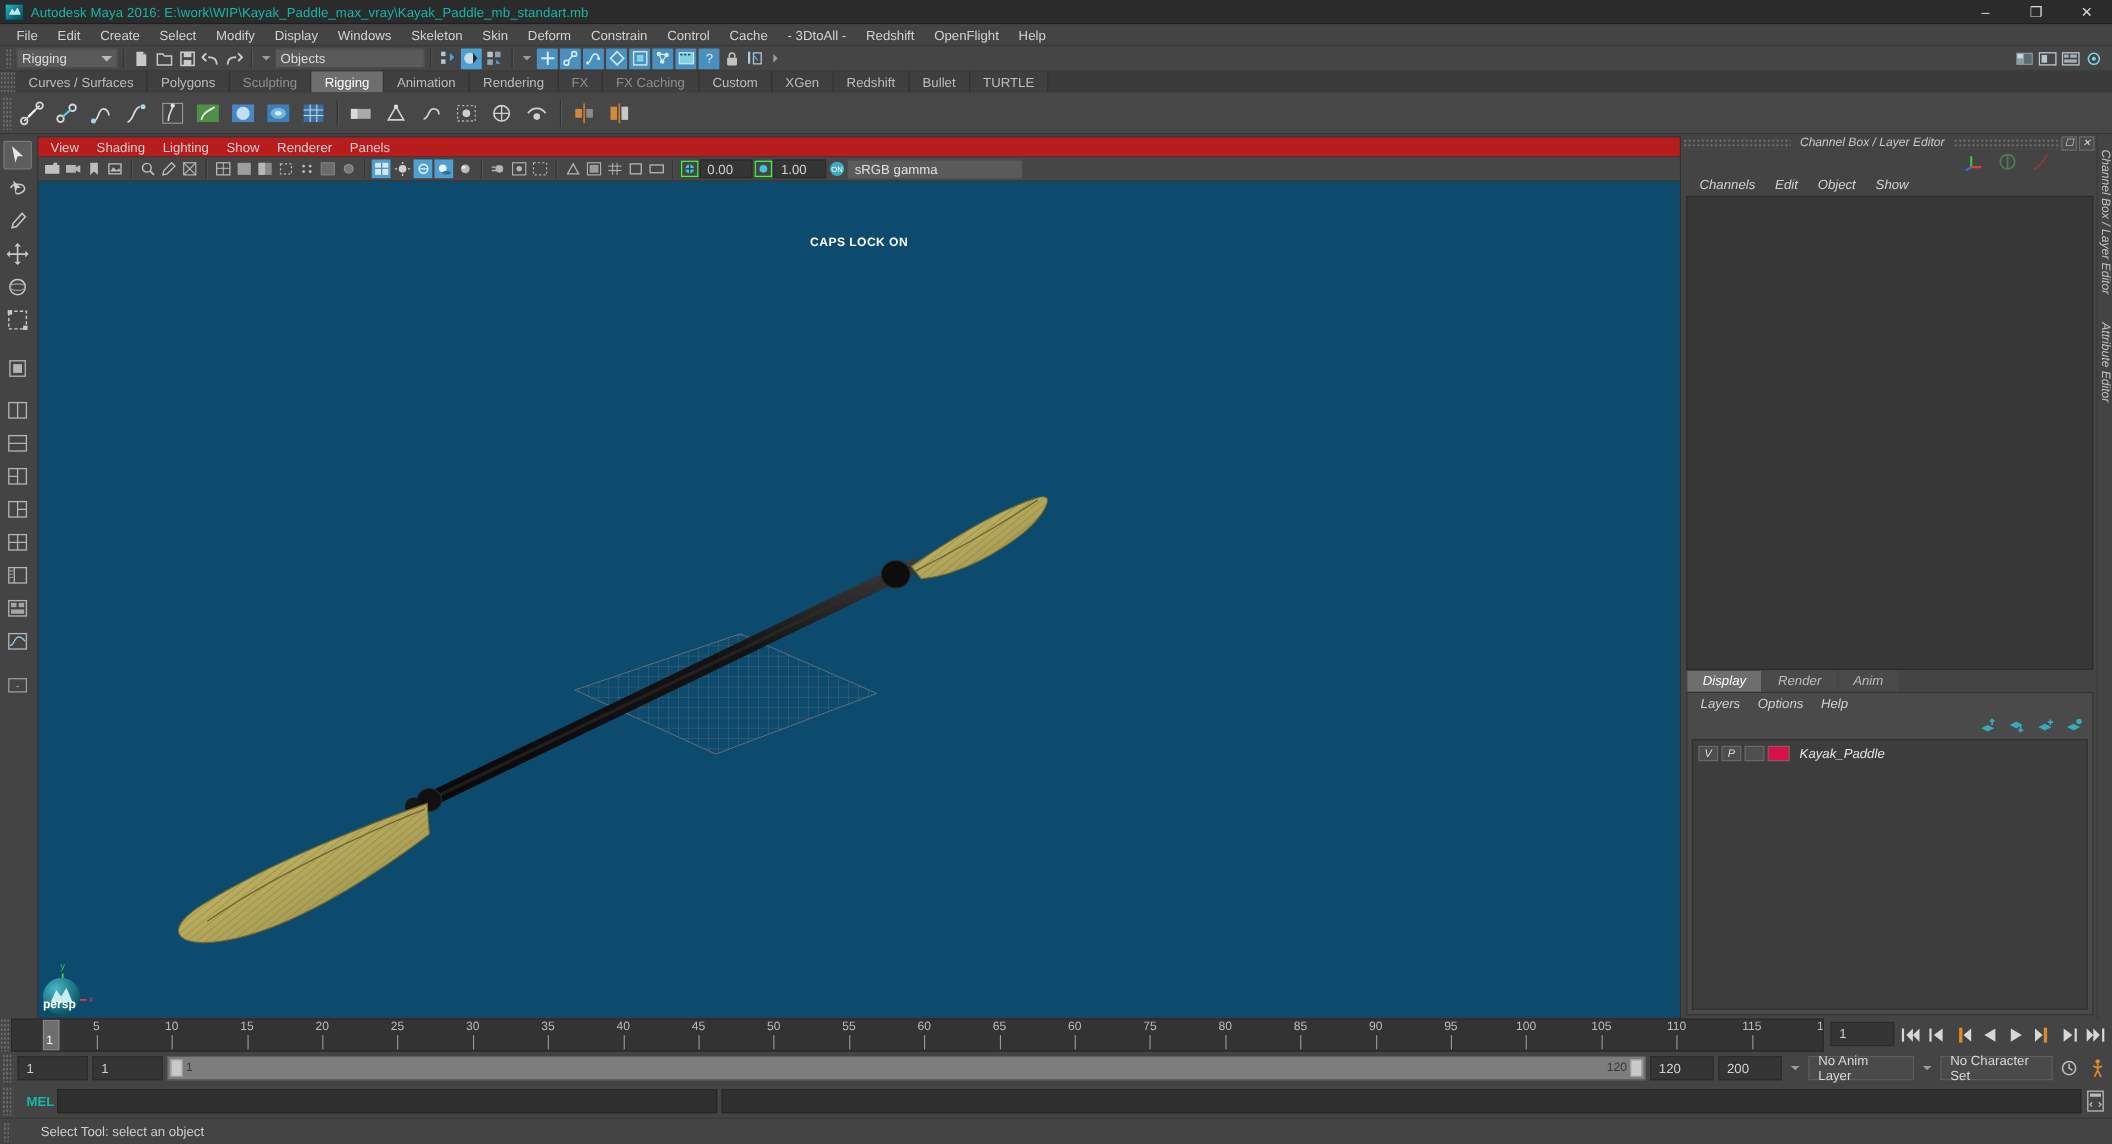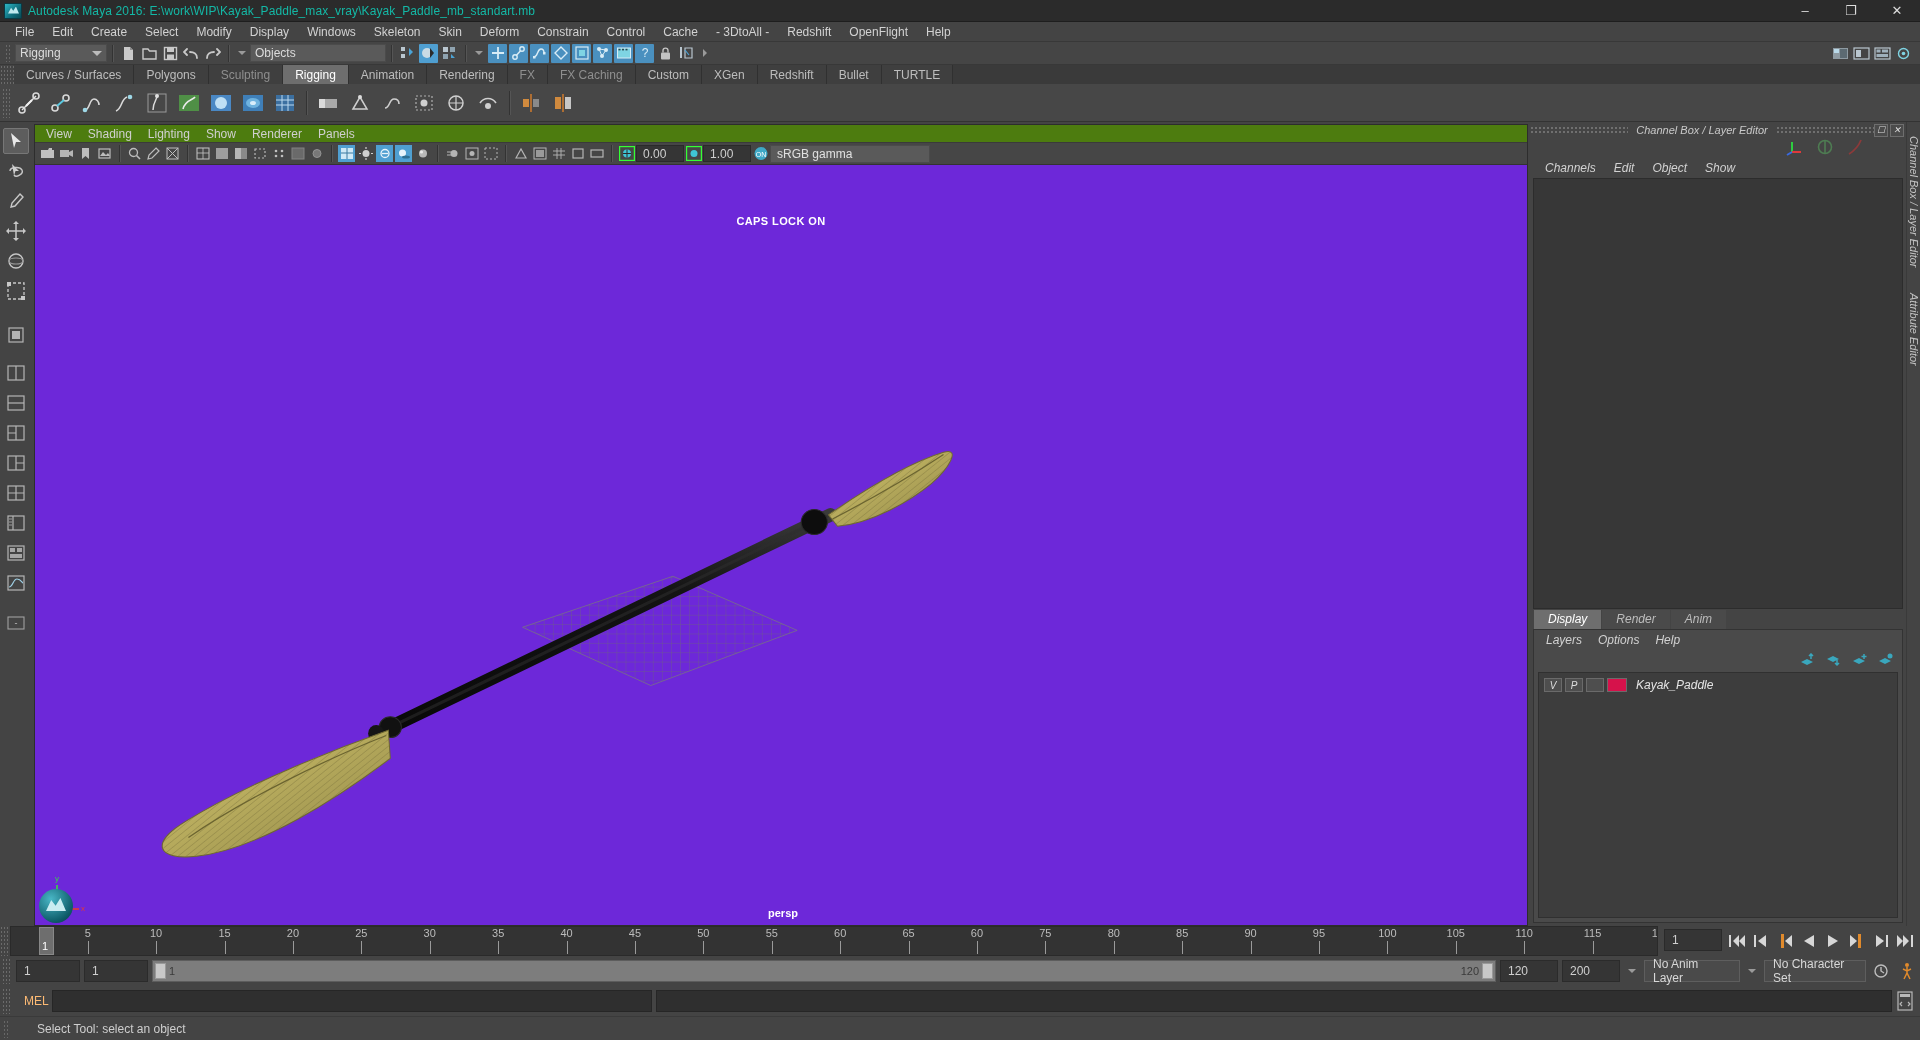--- a/index.html
+++ b/index.html
@@ -76,34 +76,34 @@
 
   
   .body{ flex:1; display:flex; min-height:0; background:#444; }
   .toolbox{ width:32px; flex:0 0 32px; background:#444; display:flex; flex-direction:column; align-items:center; padding-top:4px; }
   .tbi{ width:26px;height:26px;margin:2px 0; display:flex;align-items:center;justify-content:center; border-radius:2px; }
   .tbi.sel{ background:#5d5d5d; border:1px solid #777; }
   .tbsp{ height:14px; }
 
   .center{ flex:1; display:flex; flex-direction:column; min-width:0; }
   .vpwrap{ flex:1; display:flex; flex-direction:column; margin:2px 2px 0 2px; border:1px solid #2d2d2d; min-height:0; }
-  .vpmenu{ height:18px; flex:0 0 18px; background:#4d7c0f; display:flex; align-items:center; padding-left:3px; border-bottom:1px solid #3a3a3a;}
+  .vpmenu{ height:18px; flex:0 0 18px; background:#b91c1c; display:flex; align-items:center; padding-left:3px; border-bottom:1px solid #3a3a3a;}
   .vpmenu .mi{ padding:0 8px; font-size:12px; color:#d0d0d0; line-height:18px;}
   .vptools{ height:22px; flex:0 0 22px; background:#464646; display:flex; align-items:center; padding-left:3px; border-bottom:1px solid #333;}
   .vt{ width:17px;height:17px;flex:0 0 17px; margin:0 1px; display:flex;align-items:center;justify-content:center;}
   .vt.on{ background:#4f9fd1; }
   .numfield{ height:17px; background:#353535; border:1px solid #2a2a2a; color:#cfcfcf;
     font-size:12px; display:flex;align-items:center; padding:0 6px; min-width:48px; }
   .gammasel{ height:18px; background:#5a5a5a; border:1px solid #4b4b4b; display:flex;align-items:center;
     padding:0 6px; min-width:118px; color:#e0e0e0; font-size:12px; }
 
-  .viewport{ flex:1; background:#6d28d9; position:relative; overflow:hidden; min-height:0; }
+  .viewport{ flex:1; background:#0c4a6e; position:relative; overflow:hidden; min-height:0; }
   .capslock{ position:absolute; left:0; right:0; top:50px; text-align:center;
     font-size:11px; color:#fff; letter-spacing:.4px; font-weight:bold; }
-  .camlabel{ position:absolute; left:4px; right:0; bottom:6px; text-align:center; font-size:11px; color:#fff; font-weight:bold;}
+  .camlabel{ position:absolute; left:4px; right:0; bottom:6px; text-align:left; font-size:11px; color:#fff; font-weight:bold;}
   .axisgiz{ position:absolute; left:8px; bottom:8px; width:52px; height:52px; }
   .mayaball{ position:absolute; left:4px; bottom:2px; width:34px; height:34px;
     background:radial-gradient(circle at 35% 30%, #49b7c6, #0d5b68 70%, #073840);
     border-radius:50%; }
   .mayaball:after{ content:""; position:absolute; left:7px; top:9px; width:20px; height:13px;
     background:#c9ecf1; clip-path:polygon(0% 100%,26% 15%,48% 60%,72% 0%,100% 100%); }
 
   
   .rdock{ width:390px; flex:0 0 390px; display:flex;font-style:italic; }
   .rpanel{ flex:1; display:flex; flex-direction:column; background:#444; min-width:0; }
@@ -159,21 +159,21 @@
   .rangebar{ flex:1; height:22px; background:#7d7d7d; border:1px solid #5d5d5d; position:relative; }
   .rangebar .lh{ position:absolute; left:2px; top:2px; width:11px; height:16px; background:#c9c9c9; border:1px solid #9a9a9a;}
   .rangebar .rh{ position:absolute; right:2px; top:2px; width:11px; height:16px; background:#c9c9c9; border:1px solid #9a9a9a;}
   .rangebar .lnum{ position:absolute; left:16px; top:4px; font-size:11px; color:#3a3a3a;}
   .rangebar .rnum{ position:absolute; right:16px; top:4px; font-size:11px; color:#3a3a3a;}
   .selbox{ height:22px; background:#4a4a4a; border:1px solid #5e5e5e; color:#d8d8d8; font-size:12px;
     display:flex;align-items:center; padding:0 8px; }
 
   
   .cmdwrap{ flex:0 0 30px; display:flex; align-items:center; background:#444; padding:0 2px; }
-  .cmdlabel{ width:40px; font-size:12px; color:#fdba74; padding-left:12px; }
+  .cmdlabel{ width:40px; font-size:12px; color:#14b8a6; padding-left:12px;font-weight:bold; }
   .cmdin{ width:600px; height:22px; background:#2f2f2f; border:1px solid #262626; }
   .cmdout{ flex:1; height:22px; background:#2f2f2f; border:1px solid #262626; margin-left:4px; }
   .cmdbtn{ width:20px; height:24px; margin:0 3px; display:flex;align-items:center;justify-content:center;}
 
   
   .helpline{ flex:0 0 24px; display:flex; align-items:center; background:#444; border-top:1px solid #3a3a3a; }
   .helptext{ font-size:12px; color:#cecece; padding-left:24px; }
 </style>
 </head>
 <body>

